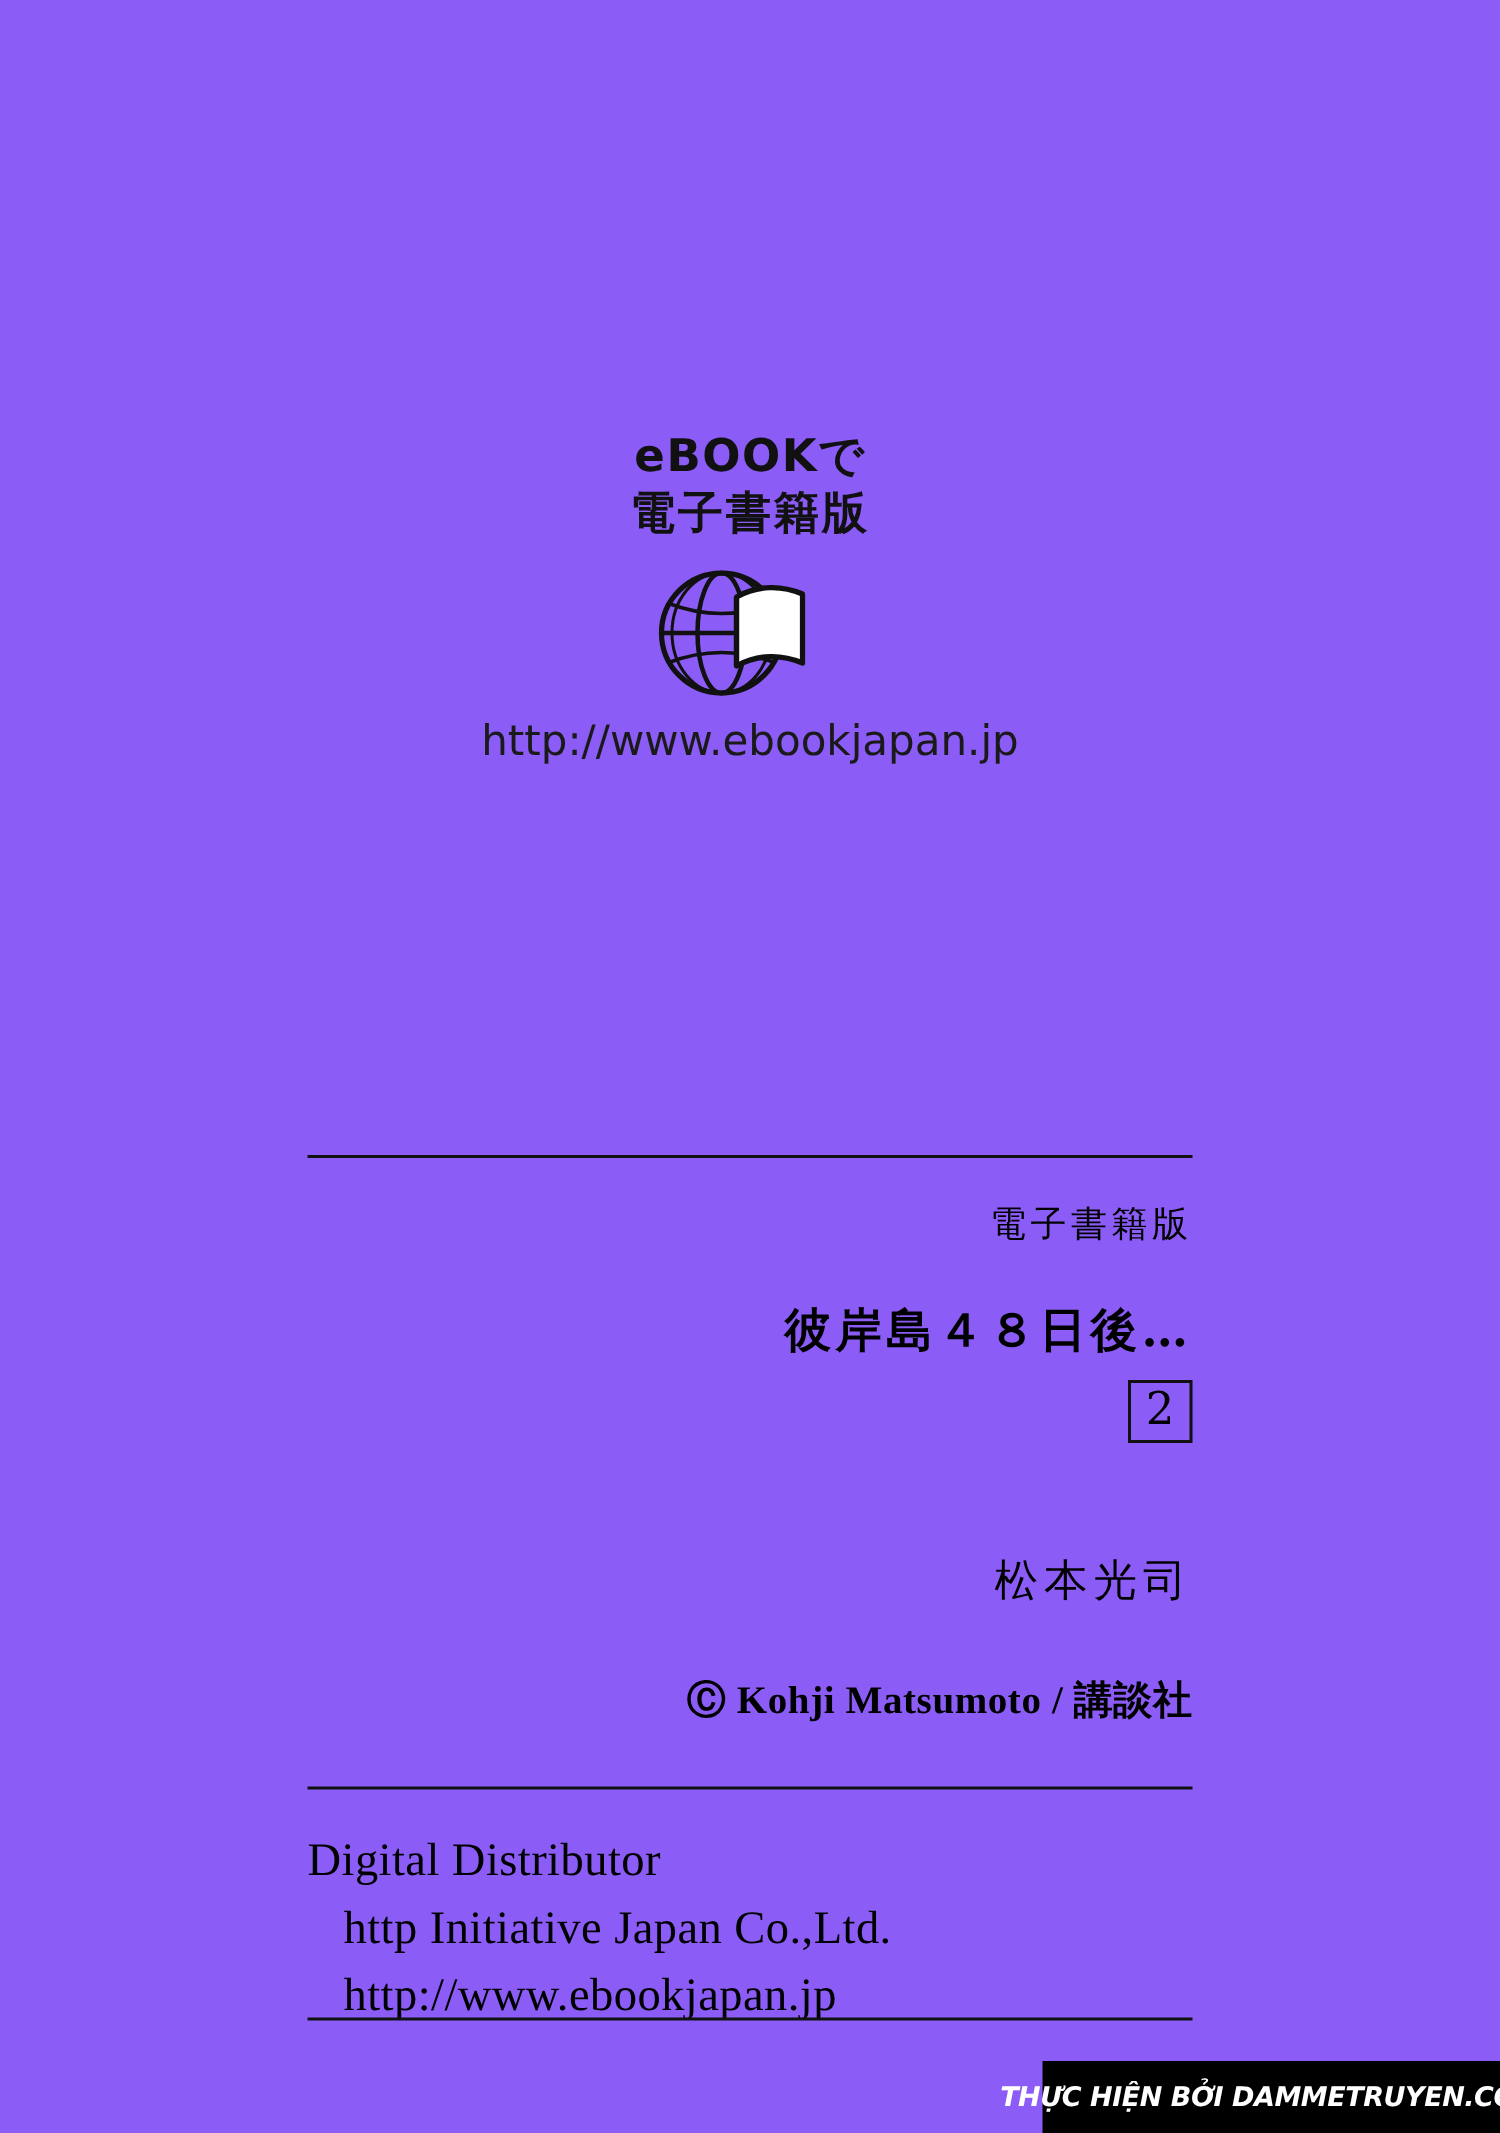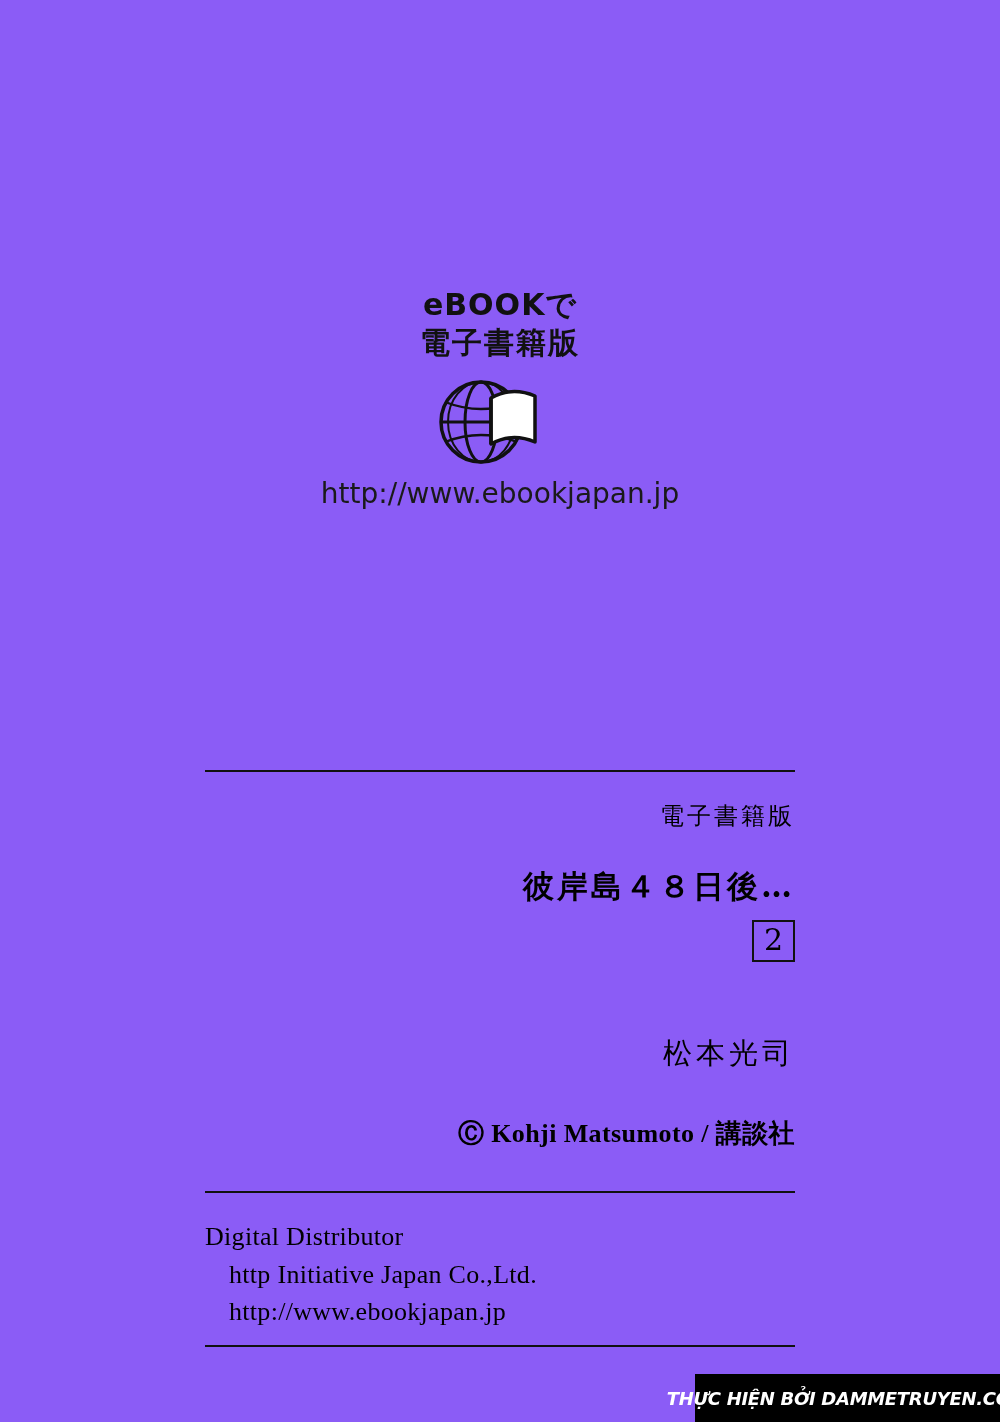--- a/index.html
+++ b/index.html
@@ -117,21 +117,21 @@
   
   .distributor {
     position: absolute;
     top: 1218px;
     left: 205px;
     width: 590px;
     text-align: left;
   }
   .dist-line {
     font-family: "Liberation Serif", serif;
-    font-size: 26px;
+    font-size: 31px;
     line-height: 1.45;
     letter-spacing: 0.3px;
   }
   .dist-indent {
     padding-left: 24px;
   }
   .rule-3 {
     position: absolute;
     top: 1345px;
     left: 205px;

